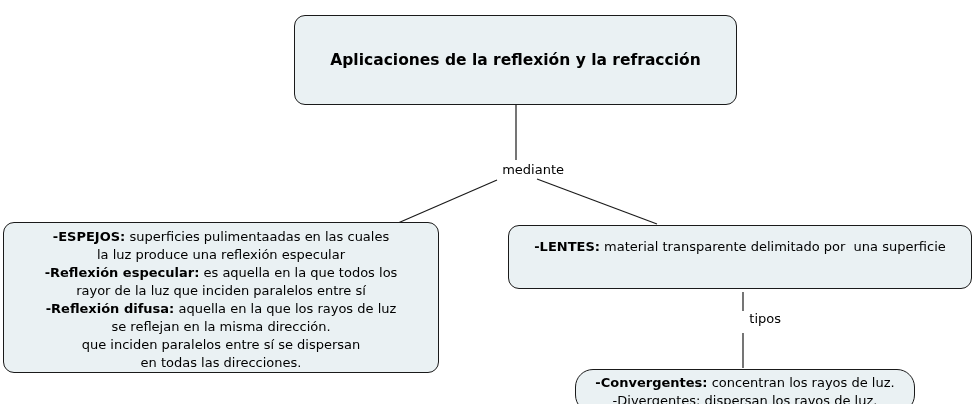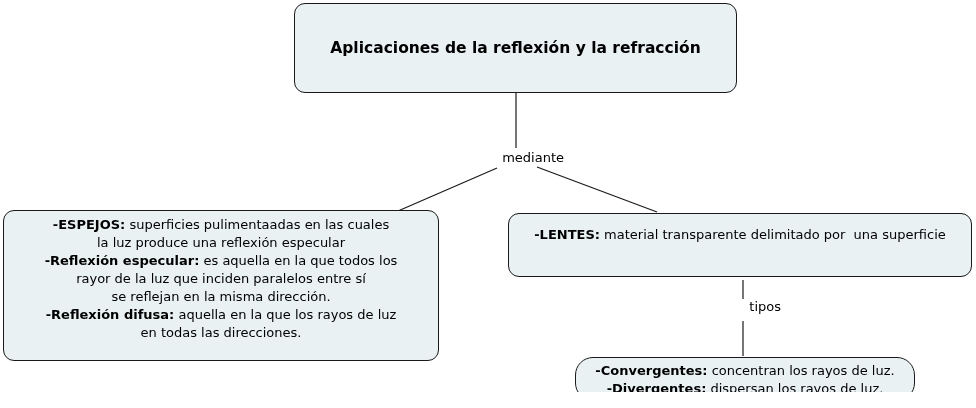--- a/index.html
+++ b/index.html
@@ -14,20 +14,21 @@
     background: #ffffff;
     font-family: "DejaVu Sans", "Liberation Sans", sans-serif;
     color: var(--text-color);
   }
   .canvas {
     position: relative;
     width: 976px;
     height: 392px;
     background: #ffffff;
     overflow: hidden;
+    margin-top: 12px;
   }
   .connectors {
     position: absolute;
     left: 0; top: 0;
     width: 976px; height: 408px;
   }
   .connectors line {
     stroke: var(--line-color);
     stroke-width: 1.2;
   }
@@ -80,29 +81,30 @@
       <div class="node-line"><span style="font-weight: bold;">Aplicaciones de la reflexión y la refracción</span></div>
     </div>
 
   <div class="link-label" style="left:466px; top:150px; width:100px;">mediante</div>
 
   <div class="node node-espejos" style="left:3px; top:210px; width:436px; height:151px;">
       <div class="node-line"><span style="font-weight: bold;">-ESPEJOS:</span><span> superficies pulimentaadas en las cuales</span></div>
       <div class="node-line"><span>la luz produce una reflexión especular</span></div>
       <div class="node-line"><span style="font-weight: bold;">-Reflexión especular:</span><span> es aquella en la que todos los</span></div>
       <div class="node-line"><span>rayor de la luz que inciden paralelos entre sí</span></div>
+      <div class="node-line"><span style="font-weight: bold;">-Reflexión difusa:</span><span> aquella en la que los rayos de luz</span></div>
       <div class="node-line"><span>se reflejan en la misma dirección.</span></div>
-      <div class="node-line"><span style="font-weight: bold;">-Reflexión difusa:</span><span> aquella en la que los rayos de luz</span></div>
+      <div class="node-line"><span>que inciden paralelos entre sí se dispersan</span></div>
       <div class="node-line"><span>en todas las direcciones.</span></div>
     </div>
 
   <div class="node node-lentes" style="left:508px; top:213px; width:464px; height:64px;">
       <div class="node-line"><span style="font-weight: bold;">-LENTES:</span><span> material transparente delimitado por  una superficie</span></div>
     </div>
 
   <div class="link-label" style="left:703px; top:299px; width:80px;">tipos</div>
 
   <div class="node node-tipos-lentes" style="left:575px; top:357px; width:340px; height:44px;">
       <div class="node-line"><span style="font-weight: bold;">-Convergentes:</span><span> concentran los rayos de luz.</span></div>
-      <div class="node-line"><span style="font-weight: bold;">-Divergentes:</span><span> dispersan los rayos de luz.</span></div>
+      <div class="node-line"><span style="font-weight: normal;">-Divergentes:</span><span> dispersan los rayos de luz.</span></div>
     </div>
 
 </div>
 
 </body></html>

